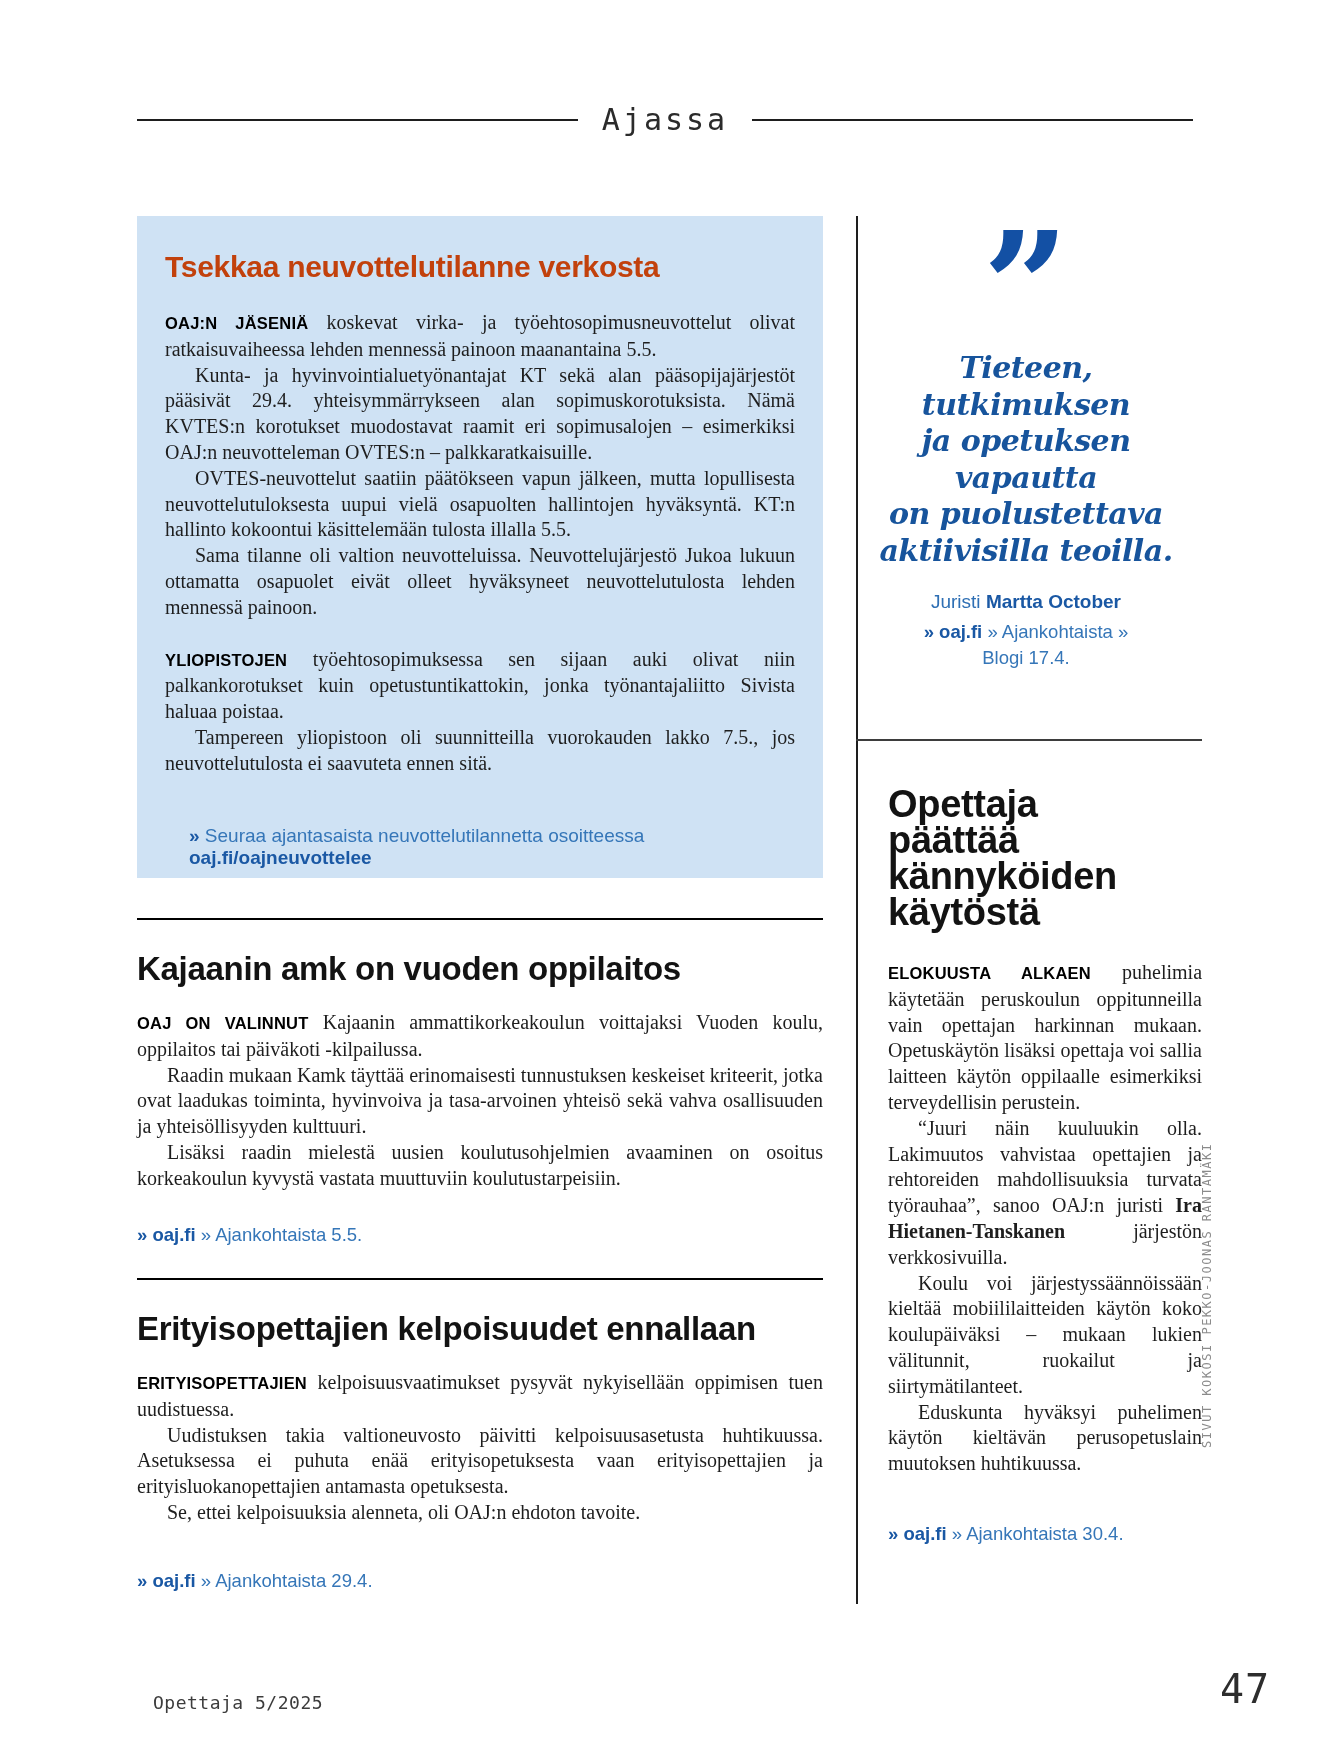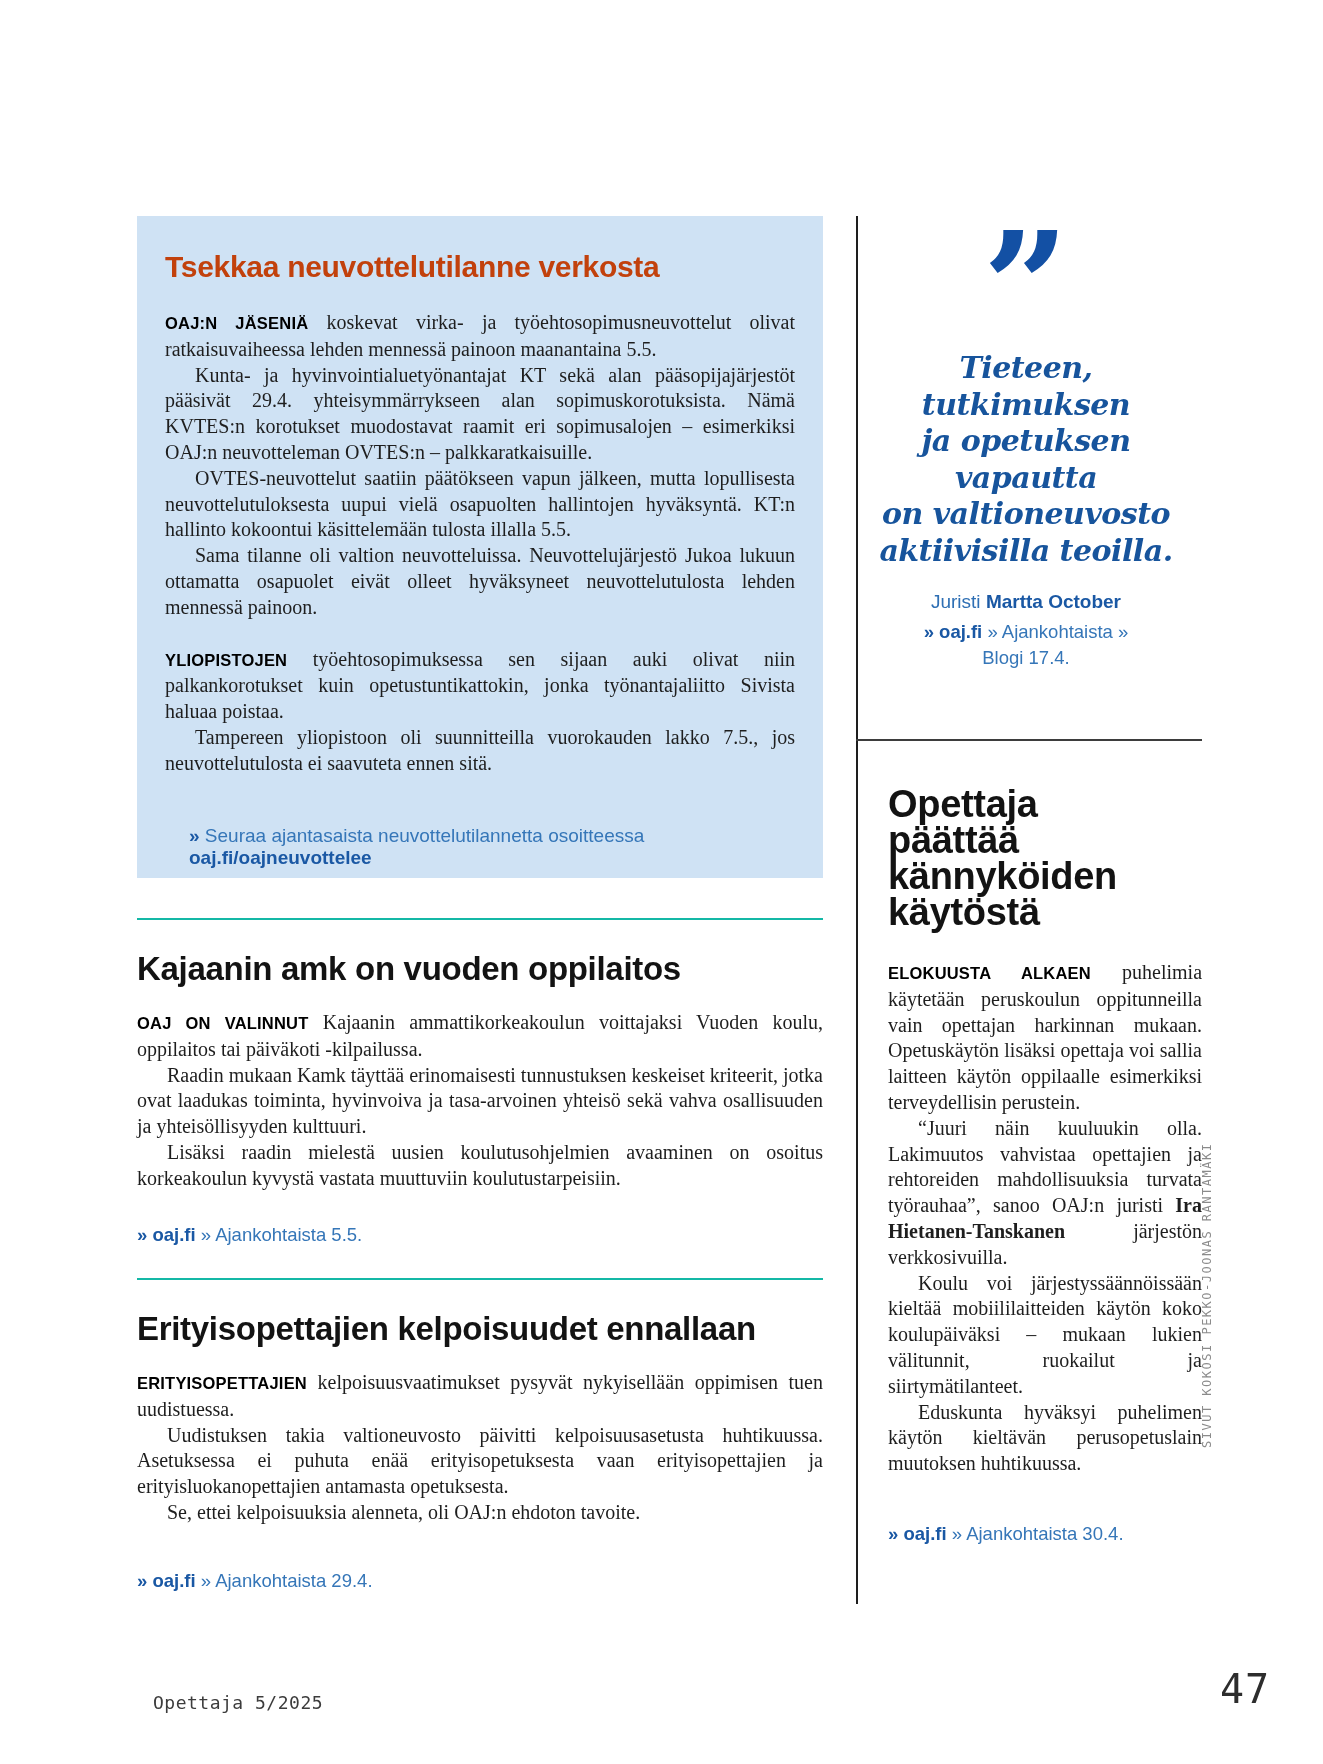--- a/index.html
+++ b/index.html
@@ -64,21 +64,21 @@
   
   .rc { position:absolute; left:888px; top:786px; width:314px; }
   .rc h2 {
     margin:0; font-family:"Liberation Sans", sans-serif; font-size:38px;
     line-height:36px; letter-spacing:-0.3px; color:#131313;
   }
   .rc .body-text { margin-top:30px; }
   .rc .article-link { margin-top:46px; }
 
   
-  .main-article { position:absolute; left:137px; width:686px; border-top:2px solid #14b8a6; }
+  .main-article { position:absolute; left:137px; width:686px; border-top:2px solid #000000; }
   .main-article.a1 { top:918px; }
   .main-article.a2 { top:1278px; }
   .main-article h2 {
     margin:30px 0 0 0; font-family:"Liberation Sans", sans-serif;
     font-size:33px; letter-spacing:-0.3px; color:#131313;
   }
   .main-article .body-text { margin-top:22px; }
   .article-link { margin-top:32px; font-family:"Liberation Sans", sans-serif; font-size:18.5px; color:#3576b8; }
   .main-article.a2 .article-link { margin-top:44px; }
 
@@ -98,20 +98,25 @@
     position:absolute; left:1220px; top:1666px;
     font-family:"DejaVu Sans Mono", monospace; font-size:40px;
     letter-spacing:1px; color:#2d2d2d;
   }
 </style>
 </head>
 <body>
 
 <div class="page">
 
+  <div class="header">
+    <div class="line"></div>
+    <div class="label">Ajassa</div>
+    <div class="line"></div>
+  </div>
 
   <div class="bluebox">
     <h1>Tsekkaa neuvottelutilanne verkosta</h1>
     <div class="body-text">
       <p><span class="lead">OAJ:N JÄSENIÄ</span><span> koskevat virka- ja työehtosopimusneuvottelut olivat ratkaisuvaiheessa lehden mennessä painoon maanantaina 5.5.</span></p>
       <p class="ind"><span>Kunta- ja hyvinvointialuetyönantajat KT sekä alan pääsopijajärjestöt pääsivät 29.4. yhteisymmärrykseen alan sopimuskorotuksista. Nämä KVTES:n korotukset muodostavat raamit eri sopimusalojen – esimerkiksi OAJ:n neuvotteleman OVTES:n – palkkaratkaisuille.</span></p>
       <p class="ind"><span>OVTES-neuvottelut saatiin päätökseen vapun jälkeen, mutta lopullisesta neuvottelutuloksesta uupui vielä osapuolten hallintojen hyväksyntä. KT:n hallinto kokoontui käsittelemään tulosta illalla 5.5.</span></p>
       <p class="ind"><span>Sama tilanne oli valtion neuvotteluissa. Neuvottelujärjestö Jukoa lukuun ottamatta osapuolet eivät olleet hyväksyneet neuvottelutulosta lehden mennessä painoon.</span></p>
       <p class="gap"><span class="lead">YLIOPISTOJEN</span><span> työehtosopimuksessa sen sijaan auki olivat niin palkankorotukset kuin opetustuntikattokin, jonka työnantajaliitto Sivista haluaa poistaa.</span></p>
       <p class="ind"><span>Tampereen yliopistoon oli suunnitteilla vuorokauden lakko 7.5., jos neuvottelutulosta ei saavuteta ennen sitä.</span></p>
@@ -123,21 +128,21 @@
 
   <div class="vrule"></div>
 
   <div class="quote-wrap">
     <div class="qmark">”</div>
     <div class="qtext">
       <div>Tieteen,</div>
       <div>tutkimuksen</div>
       <div>ja opetuksen</div>
       <div>vapautta</div>
-      <div>on valtioneuvosto</div>
+      <div>on puolustettava</div>
       <div>aktiivisilla teoilla.</div>
     </div>
     <div class="qattr">
       <span>Juristi </span><span class="name">Martta October</span>
     </div>
     <div class="qcrumb">
       <span class="link-dark">» oaj.fi</span><span> » Ajankohtaista »</span><br>
       <span>Blogi 17.4.</span>
     </div>
   </div>

